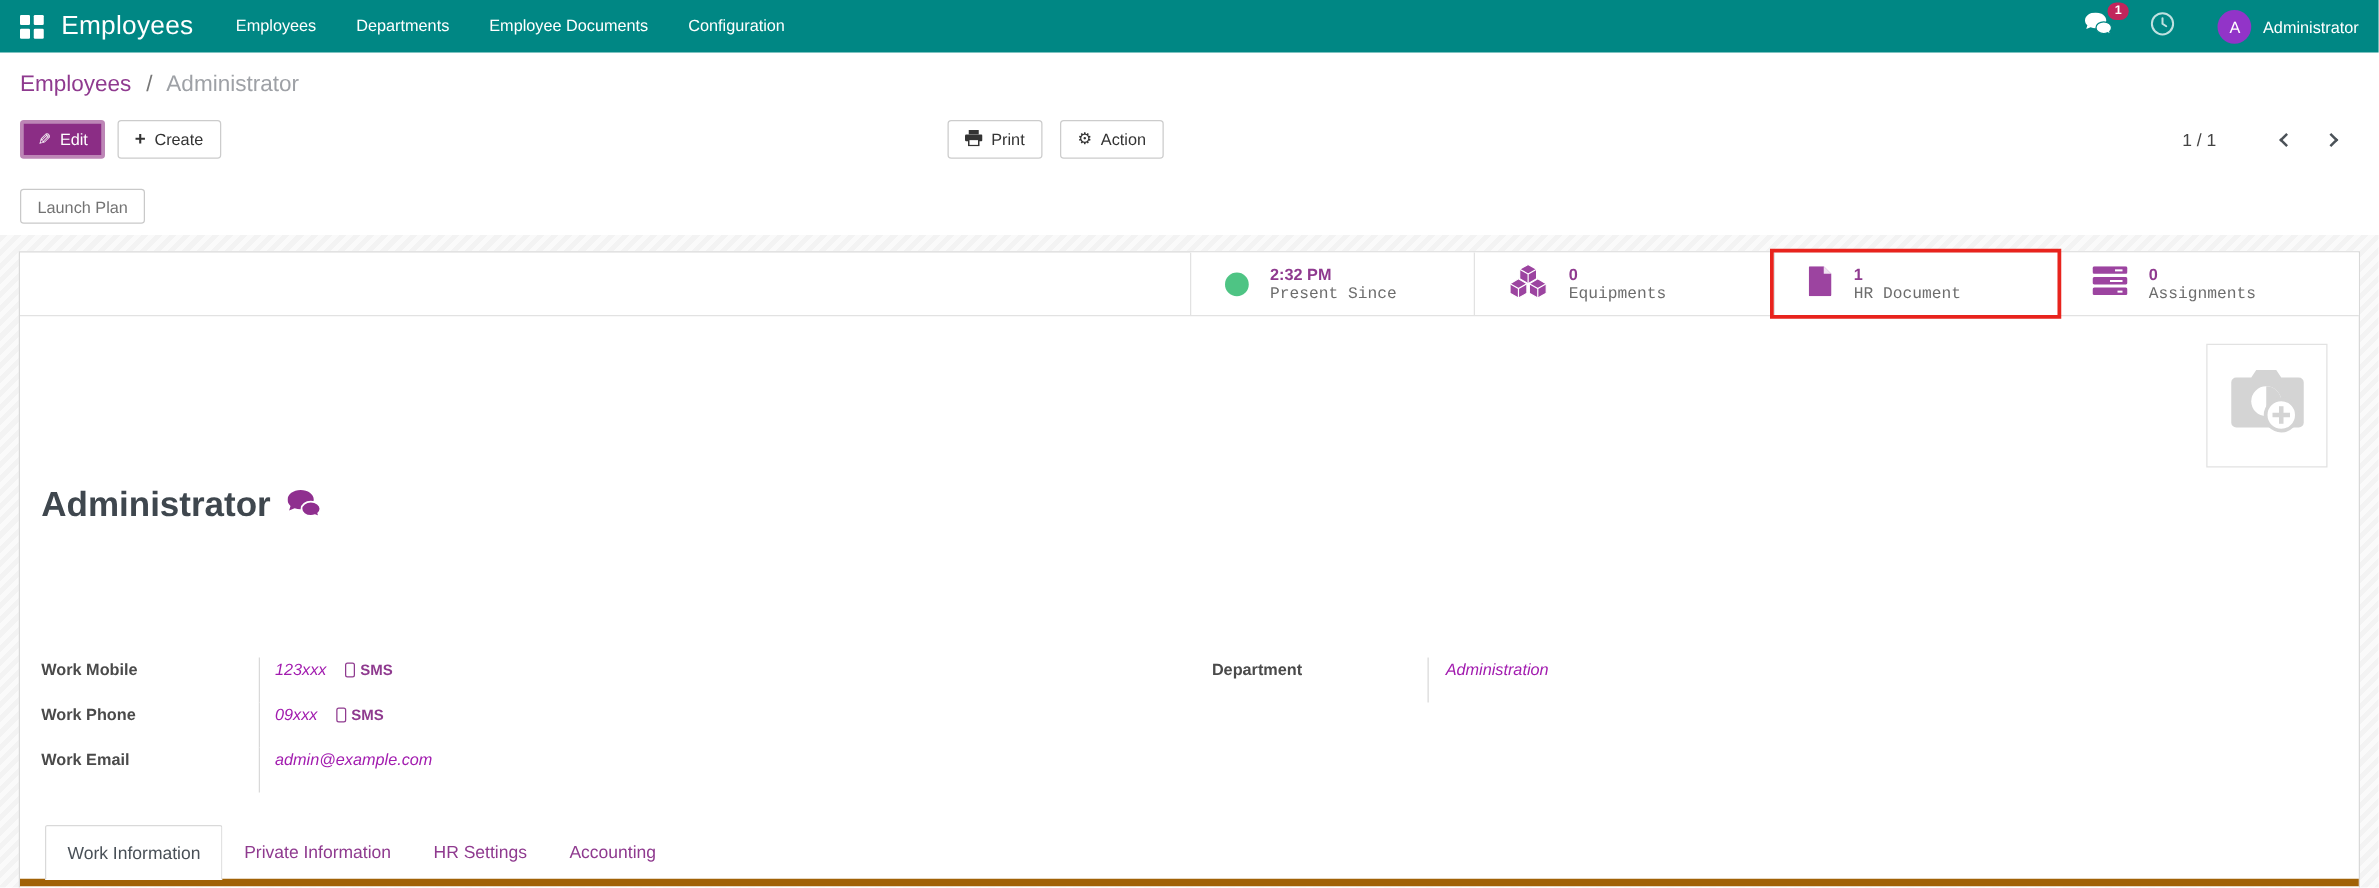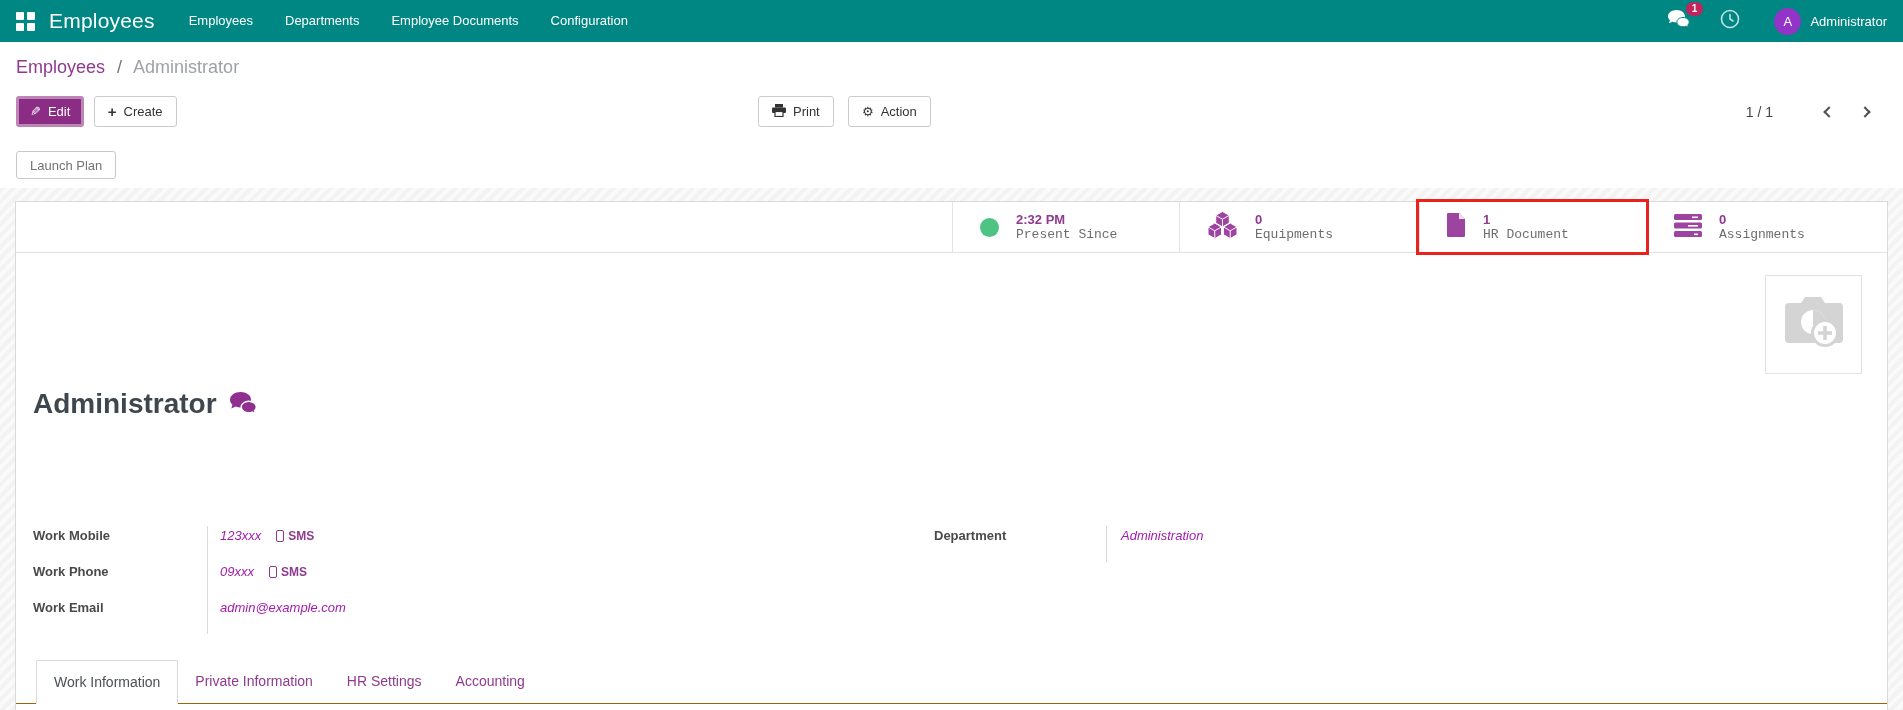--- a/index.html
+++ b/index.html
@@ -96,37 +96,37 @@
   }
 
   
   .emp-title {
     margin:133px 0 0 17px; font-size:28px; font-weight:600; color:#3f474e;
     display:flex; align-items:center; gap:13px;
   }
   .title-chat-icon { cursor:pointer; margin-top:4px; }
 
   
-  .field-group { display:flex; margin-top:104px; }
+  .field-group { display:flex; margin-top:104px;gap:36px; }
   .inner-group { width:918px; }
   .inner-group-left { padding-left:17px; }
   .field-row { display:flex; height:36px; align-items:flex-start; }
   .field-label {
     width:175px; flex-shrink:0; font-size:13px; font-weight:bold; color:#4a4a4a;
     border-right:1px solid #d9d9d9; height:100%; padding-top:2px;
   }
   .inner-group-right .field-label { width:173px; }
   .field-value { padding-left:12px; padding-top:2px; font-size:13px; color:#8f3a8f; display:flex; align-items:center; }
   .inner-group-right .field-value { padding-left:14px; }
   .link-value { color:#a21caf; cursor:pointer;font-style:italic; }
   .sms-action { display:inline-flex; align-items:center; gap:4px; margin-left:15px; font-weight:bold; font-size:12px; color:#8f3a8f; cursor:pointer; }
   .phone-glyph { width:8px; height:12px; border:1.5px solid #8f3a8f; border-radius:2px; display:inline-block; }
 
   
-  .tabs { margin-top:26px; padding-left:20px; border-bottom:1px solid #a16207; display:flex; }
+  .tabs { margin-top:26px; padding-left:20px; border-bottom:6px solid #a16207; display:flex; }
   .tab {
     font-size:14px; padding:13px 17px; color:#8f3a8f; cursor:pointer;
     margin-bottom:-1px; white-space:nowrap;
   }
   .tab-active {
     background:#fff; border:1px solid #d9d9d9; border-bottom:1px solid #fff;
     border-radius:2px 2px 0 0; color:#495057;
   }
 </style>
 </head>

